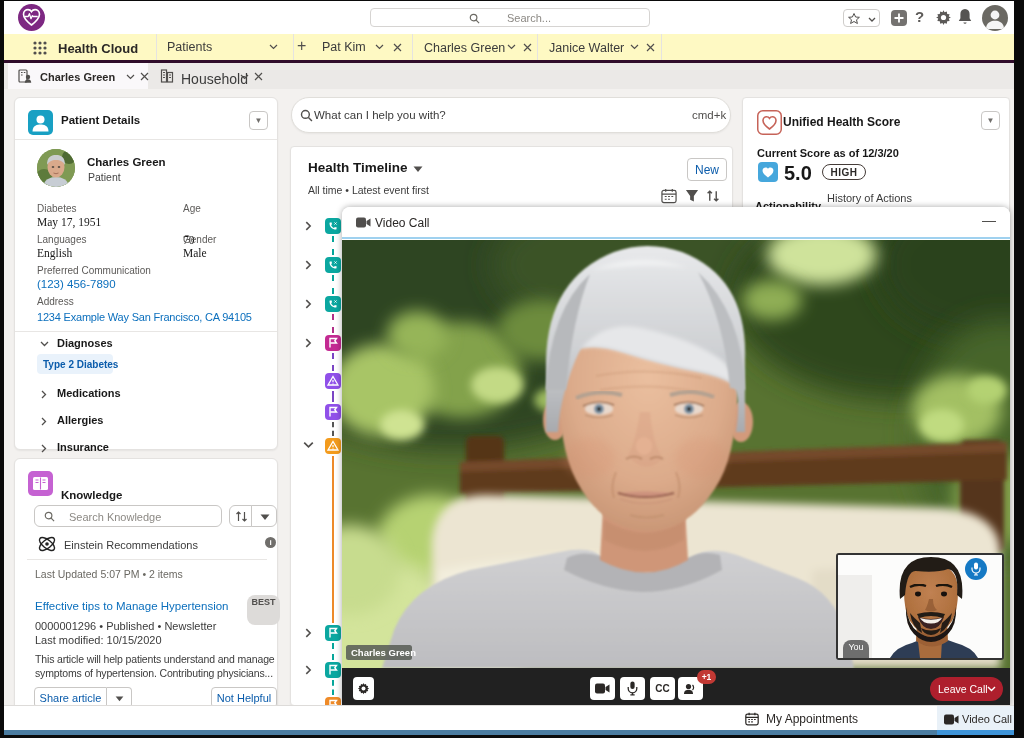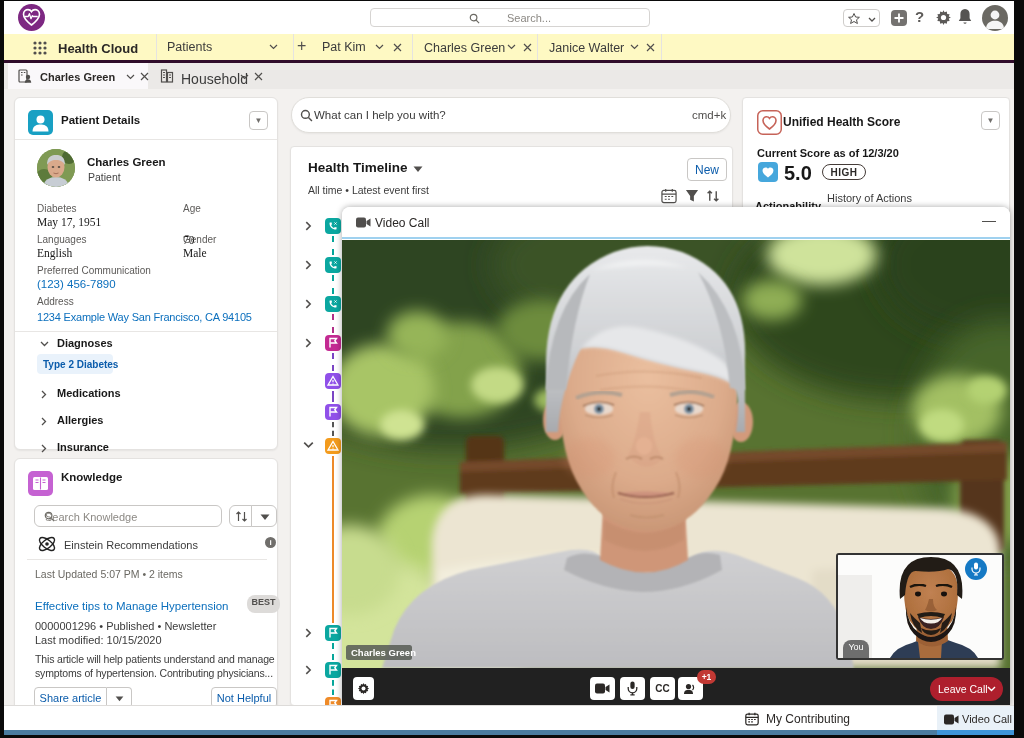--- a/index.html
+++ b/index.html
@@ -225,27 +225,27 @@
         </svg>
       <span class="abs" style="left:42px;top:343px;font-size:11px;font-weight:bold;color:#181818;">Insurance</span>
     </div>
 
     <div class="card" style="left:10px;top:369px;width:264px;height:275px;">
       <svg class="abs" style="left:13px;top:12px" width="25" height="25" viewBox="0 0 25 25">
         <rect x="0" y="0" width="25" height="25" rx="5" fill="#c562d2"></rect>
         <rect x="5" y="6" width="15" height="13" rx="1.5" fill="#fff"></rect>
         <path d="M12.5 6.5v12M7.5 9h3M7.5 11.5h3M14.5 9h3M14.5 11.5h3" stroke="#c562d2" stroke-width="1.1"></path>
       </svg>
-      <span class="ctitle abs" style="left:46px;top:12px;">Knowledge</span>
+      <span class="ctitle abs" style="left:46px;top:30px;">Knowledge</span>
       <div class="abs" style="left:19px;top:46px;width:188px;height:22px;border:1px solid #c9c7c5;border-radius:6px;background:#fff;">
         <svg class="abs" style="left:9px;top:5px" width="11" height="11" viewBox="0 0 12 12">
             <circle cx="5" cy="5" r="3.6" fill="none" stroke="#6b6963" stroke-width="1.3"></circle>
             <line x1="7.8" y1="7.8" x2="11" y2="11" stroke="#6b6963" stroke-width="1.3"></line>
           </svg>
-        <span class="abs" style="left:10px;top:5px;font-size:11px;color:#8c8984;">Search Knowledge</span>
+        <span class="abs" style="left:34px;top:5px;font-size:11px;color:#8c8984;">Search Knowledge</span>
       </div>
       <div class="abs" style="left:214px;top:46px;width:23px;height:22px;border:1px solid #c9c7c5;border-radius:6px 0 0 6px;background:#fff;">
         <svg class="abs" style="left:5px;top:4px" width="13" height="13" viewBox="0 0 13 13">
             <path d="M3.5 11 V2 M1.5 4 3.5 2 5.5 4" fill="none" stroke="#514f4d" stroke-width="1.2"></path>
             <path d="M9.5 2 v9 M7.5 9 9.5 11 11.5 9" fill="none" stroke="#514f4d" stroke-width="1.2"></path>
           </svg>
       </div>
       <div class="abs" style="left:236px;top:46px;width:26px;height:22px;border:1px solid #c9c7c5;border-radius:0 6px 6px 0;background:#fff;">
         <svg class="abs" style="left:8px;top:8px" width="10" height="7" viewBox="0 0 10 7">
             <path d="M0.5 0.5 H9.5 L5 6z" fill="#514f4d"></path>
@@ -254,21 +254,21 @@
       <svg class="abs" style="left:22px;top:75px" width="20" height="20" viewBox="0 0 20 20">
         <ellipse cx="10" cy="10" rx="9" ry="4.2" fill="none" stroke="#222" stroke-width="1.4" transform="rotate(-38 10 10)"></ellipse>
         <ellipse cx="10" cy="10" rx="9" ry="4.2" fill="none" stroke="#222" stroke-width="1.4" transform="rotate(38 10 10)"></ellipse>
         <circle cx="10" cy="10" r="1.8" fill="#222"></circle>
       </svg>
       <span class="abs" style="left:49px;top:80px;font-size:11px;color:#3b3b3b;">Einstein Recommendations</span>
       <div class="abs" style="left:250px;top:78px;width:11px;height:11px;border-radius:50%;background:#706e6b;color:#fff;font-size:8px;font-weight:bold;text-align:center;line-height:11px;">i</div>
       <div class="abs" style="left:12px;top:100px;width:240px;border-top:1px solid #e8e6e4;"></div>
       <span class="abs" style="left:20px;top:109px;font-size:10.5px;color:#6b6963;">Last Updated 5:07 PM • 2 items</span>
       <span class="abs" style="left:20px;top:141px;font-size:11.5px;color:#0b6fbd;white-space:nowrap;">Effective tips to Manage Hypertension</span>
-      <div class="abs" style="left:232px;top:136px;width:33px;height:18px;background:#dddbd9;border-radius:8px;color:#514f4d;font-size:9px;font-weight:bold;text-align:center;line-height:15px;">BEST</div>
+      <div class="abs" style="left:232px;top:136px;width:33px;height:30px;background:#dddbd9;border-radius:8px;color:#514f4d;font-size:9px;font-weight:bold;text-align:center;line-height:15px;">BEST</div>
       <span class="abs" style="left:20px;top:161px;font-size:11px;color:#3b3b3b;">0000001296 • Published • Newsletter</span>
       <span class="abs" style="left:20px;top:175px;font-size:11px;color:#3b3b3b;">Last modified: 10/15/2020</span>
       <div class="abs" style="left:20px;top:194px;width:250px;font-size:10.5px;color:#3b3b3b;line-height:13.5px;letter-spacing:-0.15px;">This article will help patients understand and manage<br>symptoms of hypertension. Contributing physicians...</div>
       <div class="abs" style="left:19px;top:228px;width:73px;height:21px;border:1px solid #c9c7c5;border-radius:4px 0 0 4px;background:#fff;color:#0b5cab;font-size:11px;text-align:center;line-height:20px;">Share article</div>
       <div class="abs" style="left:92px;top:228px;width:25px;height:21px;border:1px solid #c9c7c5;border-left:none;border-radius:0 4px 4px 0;background:#fff;">
         <svg class="abs" style="left:8px;top:8px" width="9" height="6" viewBox="0 0 10 7">
             <path d="M0.5 0.5 H9.5 L5 6z" fill="#514f4d"></path>
           </svg>
       </div>
       <div class="abs" style="left:196px;top:228px;width:66px;height:21px;border:1px solid #c9c7c5;border-radius:4px;background:#fff;color:#0b5cab;font-size:11px;text-align:center;line-height:20px;">Not Helpful</div>
@@ -624,21 +624,21 @@
           </svg>
       </div>
     </div>
   </div>
   <div id="util">
     <svg class="abs" style="left:741px;top:6px" width="14" height="14" viewBox="0 0 17 17">
         <rect x="1" y="2.5" width="15" height="13" rx="2" fill="none" stroke="#2b2826" stroke-width="1.5"></rect>
         <path d="M1 6.5h15M5 1v3M12 1v3" stroke="#2b2826" stroke-width="1.5"></path>
         <path d="M4 9h2M7.5 9h2M11 9h2M4 12h2M7.5 12h2" stroke="#2b2826" stroke-width="1.3"></path>
       </svg>
-    <span class="abs" style="left:762px;top:6px;font-size:12px;color:#2b2826;white-space:nowrap;">My Contributing</span>
+    <span class="abs" style="left:762px;top:6px;font-size:12px;color:#2b2826;white-space:nowrap;">My Appointments</span>
     <div class="abs" style="left:933px;top:0;width:77px;height:25px;background:#e9f1f8;"></div>
     <svg class="abs" style="left:940px;top:8px" width="15" height="11" viewBox="0 0 15 11">
         <rect x="0" y="0.5" width="10" height="10" rx="2" fill="#2b2826"></rect>
         <path d="M10.5 4 14.5 1.5 V9.5 L10.5 7z" fill="#2b2826"></path>
       </svg>
     <span class="abs" style="left:958px;top:7px;font-size:11px;color:#2b2826;white-space:nowrap;">Video Call</span>
   </div>
   <div id="bluestrip">
     <div class="abs" style="left:933px;top:0;width:77px;height:5px;background:#3f94d8;"></div>
   </div>

